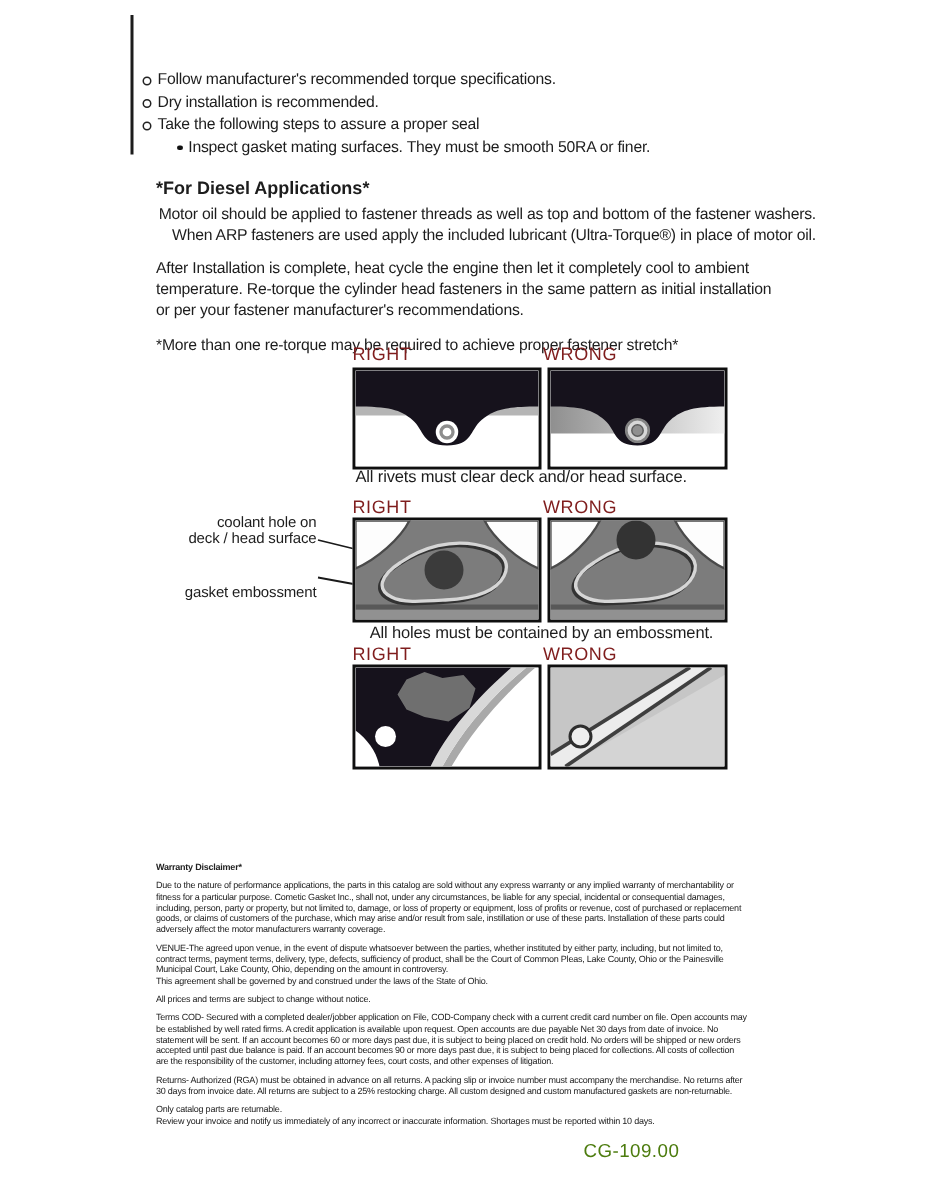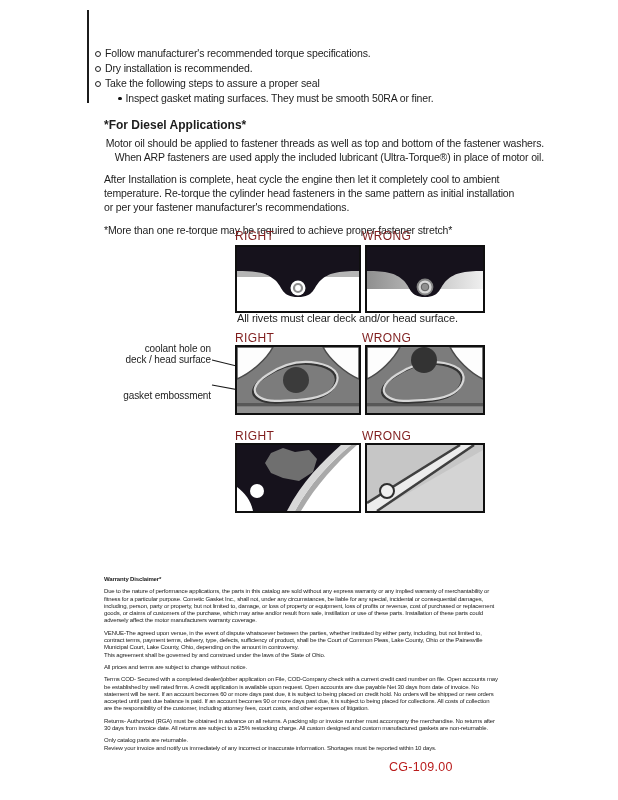--- a/index.html
+++ b/index.html
@@ -33,21 +33,21 @@
   .anno { position:absolute; font-size:10px; line-height:11px; text-align:right; letter-spacing:-0.1px; }
   .anno-coolant { left:118px; top:343px; width:93px; }
   .anno-emboss  { left:109px; top:376px; width:102px;margin-top:14px; }
   .leader { position:absolute; left:211px; top:350px; }
 
   .warranty { position:absolute; left:104px; top:576px; width:414px; font-size:6px; line-height:7.3px; letter-spacing:-0.15px; color:#222; white-space:nowrap; }
   .w-head { font-weight:bold; margin-bottom:5px; }
   .wp { margin-bottom:5px; }
   .wp.tight { margin-bottom:0; }
 
-  .doc-code { position:absolute; left:389px; top:760px; font-size:12.5px; letter-spacing:0.3px; color:#b91c1c; }
+  .doc-code { position:absolute; left:389px; top:760px; font-size:12.5px; letter-spacing:0.3px; color:#4d7c0f; }
 </style>
 </head>
 <body>
 
 <div class="page">
 
   <div class="stray-line"></div>
 
 
   <div class="tips">
@@ -144,20 +144,21 @@
       <rect x="0" y="0" width="116" height="66" fill="#7c7c7c"></rect>
       <rect x="0" y="56" width="116" height="3.5" fill="#585858"></rect>
       <rect x="0" y="59.5" width="116" height="6.5" fill="#919191"></rect>
       <path d="M0,0 L33,0 C27,12 13,26 0,32 Z" fill="#fdfdfd" stroke="#4a4a4a" stroke-width="1.5"></path>
       <path d="M116,0 L83,0 C89,12 103,26 116,32 Z" fill="#fdfdfd" stroke="#4a4a4a" stroke-width="1.5"></path>
       <path d="M21.5,52.5 C11.5,47.5 13.5,38.5 27.5,29.5 C43.5,18.5 59.5,14.5 75.5,17.5 C91.5,20.5 98.5,28.5 93.5,38.5 C88.5,48.5 75.5,53.5 56.5,54.5 C40.5,55.5 28.5,56.5 21.5,52.5 Z" fill="none" stroke="#333333" stroke-width="2.5"></path>
       <path d="M23,51 C13,46 15,37 29,28 C45,17 61,13 77,16 C93,19 100,27 95,37 C90,47 77,52 58,53 C42,54 30,55 23,51 Z" fill="none" stroke="#d6d6d6" stroke-width="2.2"></path>
       <circle cx="57" cy="13" r="13" fill="#333333"></circle>
     </svg>
   </div>
+  <div class="caption" style="left:235px; top:416px; width:252px; text-align:center;">All holes must be contained by an embossment.</div>
 
   <div class="dg-label" style="left:235px; top:429px;">RIGHT</div>
   <div class="dg-label" style="left:362px; top:429px; width:120px;">WRONG</div>
 
   <div class="panel" style="left:235px; top:443px;">
     <svg width="122" height="66" viewBox="0 0 122 66">
       <rect x="0" y="0" width="122" height="66" fill="#ffffff"></rect>
       <path d="M114,0 C93,17 72,40 58,66 L64,66 C78,42 99,18 120,0 Z" fill="#a9a9a9"></path>
       <path d="M104,0 C86,16 64,38 50,66 L58,66 C72,40 93,17 114,0 Z" fill="#d8d8d8"></path>
       <path d="M0,0 H104 C86,16 64,38 50,66 L0,66 Z" fill="#16121c"></path>

